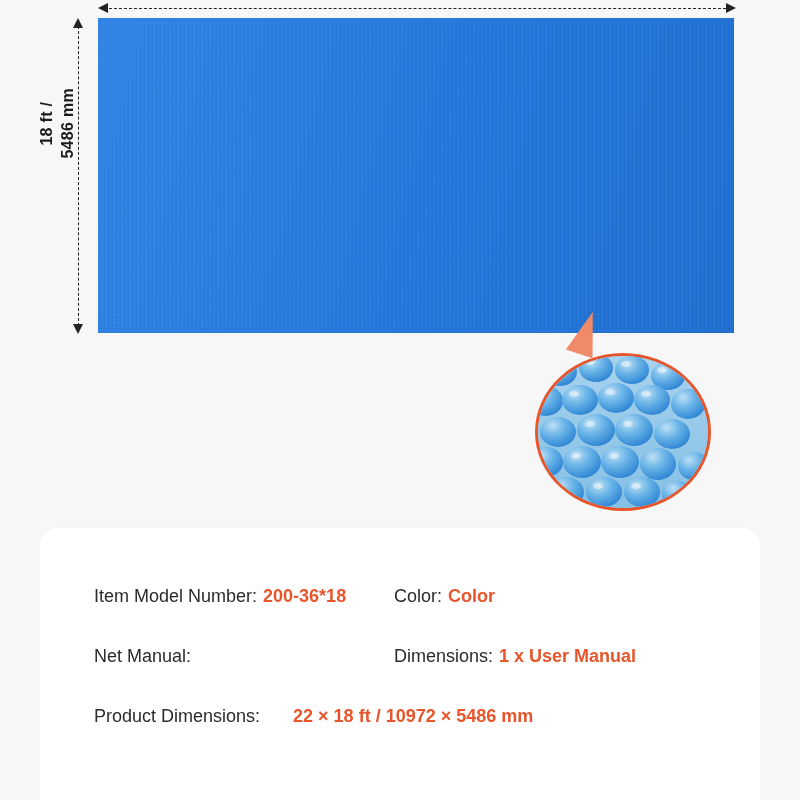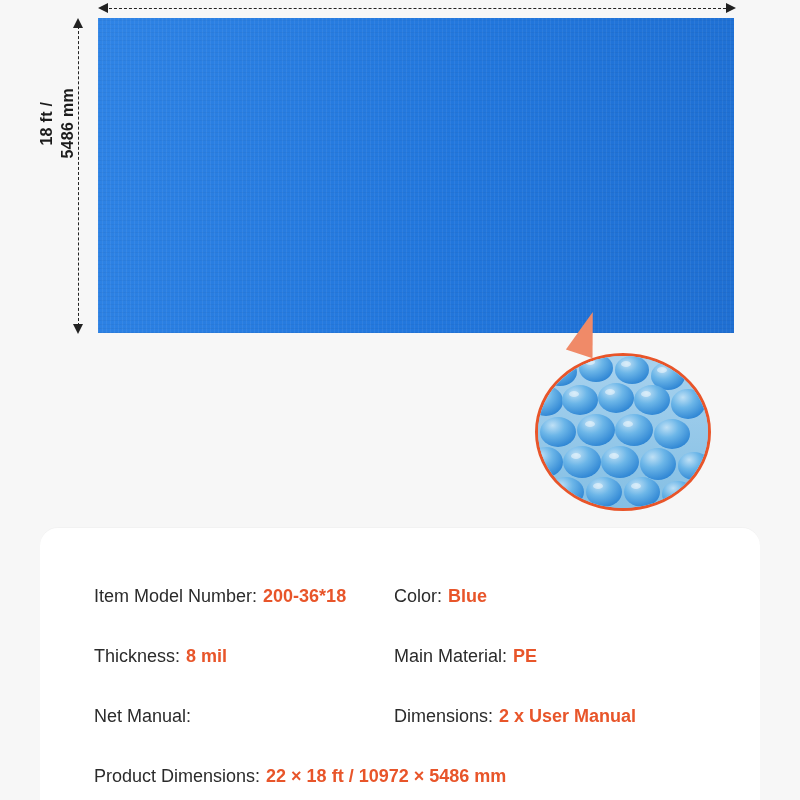--- a/index.html
+++ b/index.html
@@ -161,21 +161,21 @@
     align-items: center;
   }
   .spec-cell {
     display: flex;
     align-items: baseline;
     font-size: 18px;
     white-space: nowrap;
   }
   .spec-cell.col1 { width: 300px; }
   .spec-cell.col2 { width: 340px; text-align: right; }
-  .spec-cell.full { width: 640px; }
+  .spec-cell.full { width: 640px; gap: 27px; }
   .spec-label {
     color: #2b2b2b;
   }
   .spec-value {
     color: #e8552a;
     font-weight: bold;
     margin-left: 6px;
   }
 </style>
 </head>
@@ -263,42 +263,32 @@
 <div id="spec-card">
   <div class="spec-grid">
 
     <div class="spec-row">
       <div class="spec-cell col1">
         <span class="spec-label">Item Model Number:</span>
         <span class="spec-value">200-36*18</span>
       </div>
       <div class="spec-cell col2">
         <span class="spec-label">Color:</span>
-        <span class="spec-value">Blue</span>
-      </div>
-    </div>
-
-    <div class="spec-row">
-      <div class="spec-cell col1">
-        <span class="spec-label">Thickness:</span>
-        <span class="spec-value">8 mil</span>
-      </div>
-      <div class="spec-cell col2">
-        <span class="spec-label">Main Material:</span>
-        <span class="spec-value">PE</span>
-      </div>
-    </div>
+        <span class="spec-value">Color</span>
+      </div>
+    </div>
+
 
     <div class="spec-row">
       <div class="spec-cell col1">
         <span class="spec-label">Net Manual:</span>
       </div>
       <div class="spec-cell col2">
         <span class="spec-label">Dimensions:</span>
-        <span class="spec-value">2 x User Manual</span>
+        <span class="spec-value">1 x User Manual</span>
       </div>
     </div>
 
     <div class="spec-row">
       <div class="spec-cell full">
         <span class="spec-label">Product Dimensions:</span>
         <span class="spec-value">22 × 18 ft / 10972 × 5486 mm</span>
       </div>
     </div>
 

